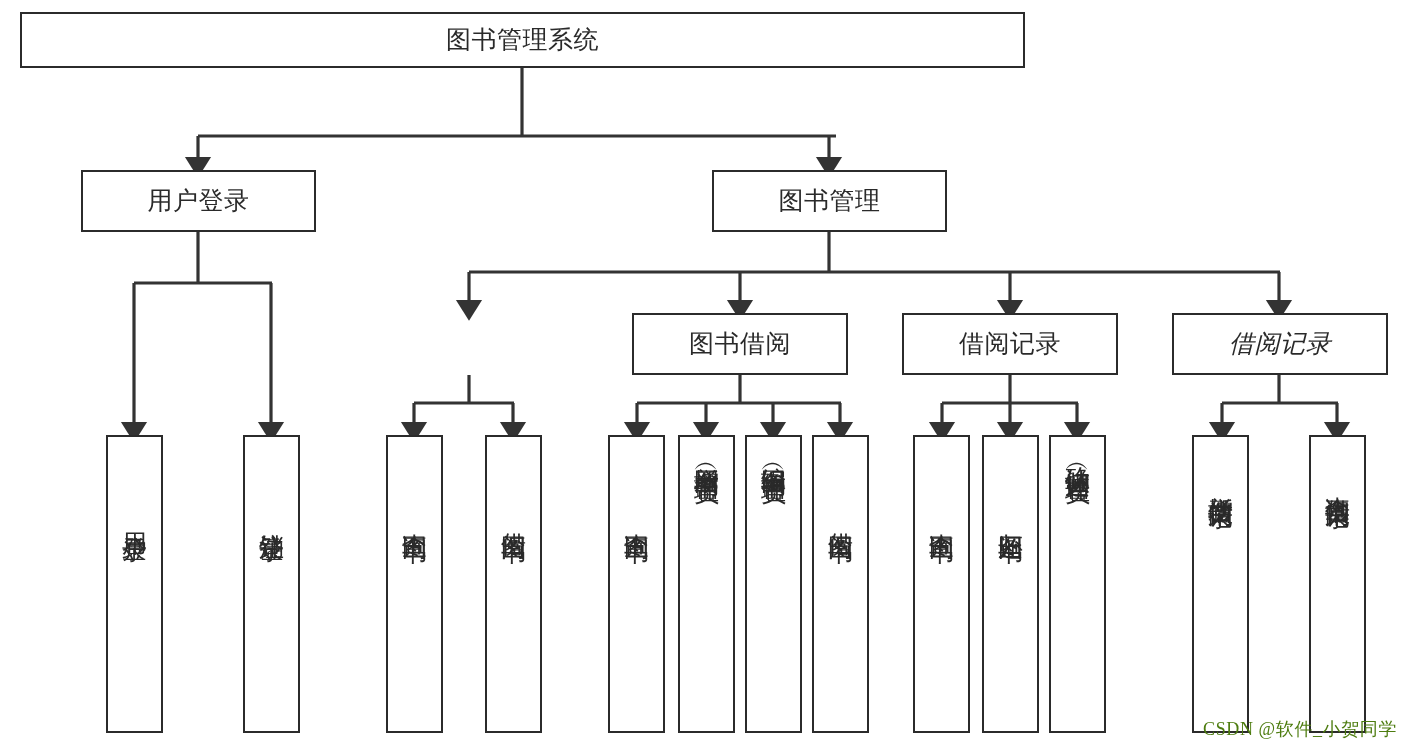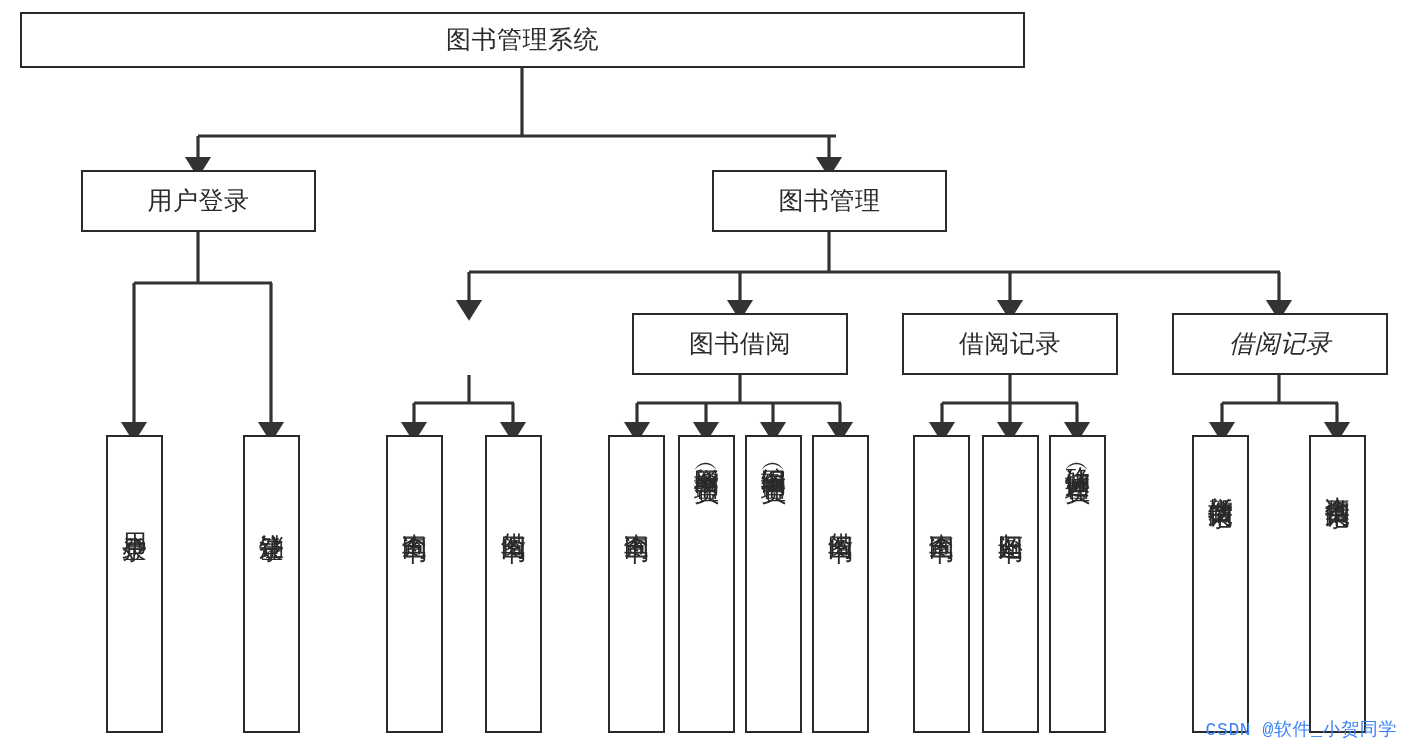--- a/index.html
+++ b/index.html
@@ -63,25 +63,25 @@
     white-space: nowrap;
     letter-spacing: 2px;
     line-height: 1;
   }
   
   #watermark {
     position: absolute;
     right: 8px;
     bottom: 6px;
     font-size: 18px;
-    color: #3b82f6;
+    color: #4d7c0f;
     letter-spacing: 0.6px;
     z-index: 5;
     white-space: nowrap;
-    font-family: Liberation Mono, monospace;
+    font-family: Liberation Serif, serif;
   }
 </style>
 </head>
 <body>
 
 <div id="diagram-root">
 
   <svg id="diagram-svg" viewBox="0 0 1405 747" xmlns="http://www.w3.org/2000/svg">
     <defs>
       <marker id="arrowhead" markerWidth="9" markerHeight="9" refX="2.2" refY="4.5" orient="auto" markerUnits="strokeWidth">

